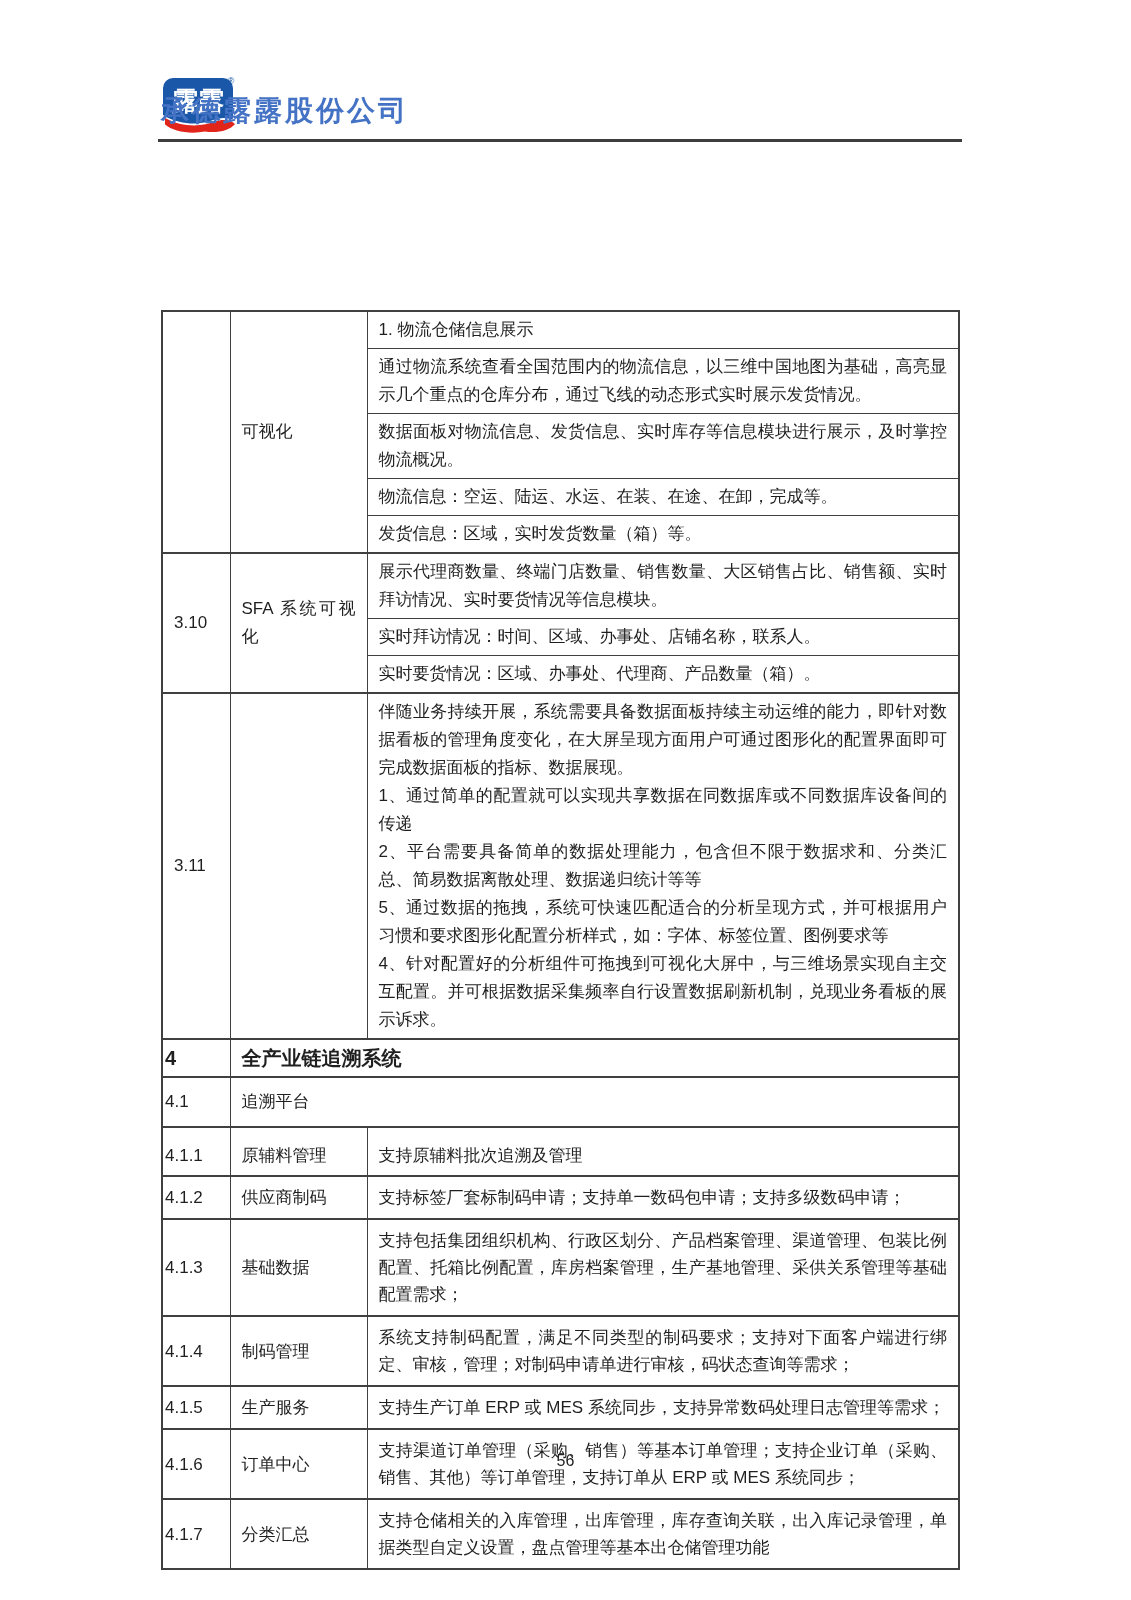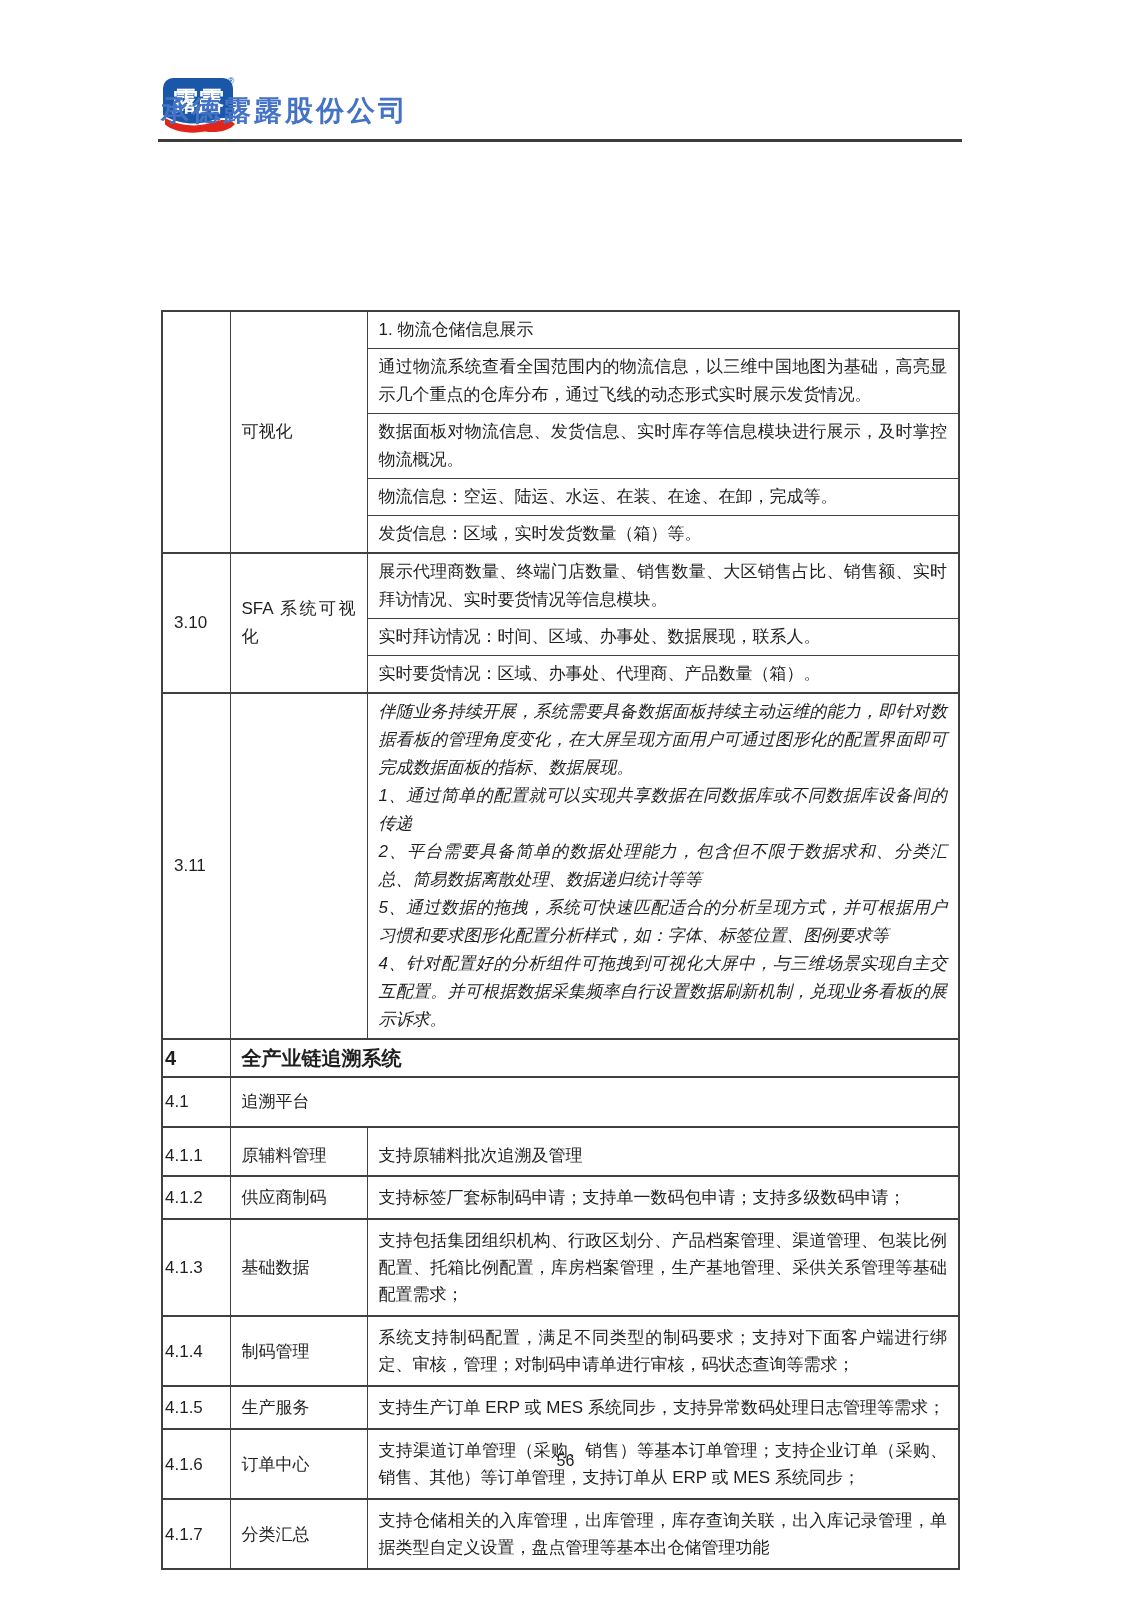--- a/index.html
+++ b/index.html
@@ -43,21 +43,21 @@
   table.req { border: 2px solid #404040; }
   tr.grp td { border-top-width: 2px; margin-left: 45px; }
 
   .col-no   { width: 68px; }
   .col-name { width: 137px; }
 
   td.cell-no { padding: 4px 2px; }
   td.cell-name { text-align: justify; }
   td.v-top { vertical-align: top; padding-top: 7px; }
   td.cell-desc { text-align: justify; }
-  td.cell-desc .para { text-align: justify; font-style: italic; }
+  td.cell-desc .para { text-align: justify; }
 
   tr.sec-main td { font-size: 20px; font-weight: bold; line-height: 30px; padding: 3px 11px; }
   tr.sec-main td.cell-no { padding: 3px 2px; }
   tr.sec-sub td { font-size: 17px; font-weight: normal; line-height: 28px; padding: 10px 11px; }
   tr.sec-sub td.cell-no { padding: 10px 2px; }
 
   tr.item td { line-height: 27px; padding: 7px 11px; }
   tr.item td.cell-no { padding: 7px 2px; }
   tr.item.pad-lg td { padding-top: 14px; padding-bottom: 6px; }
 
@@ -110,21 +110,21 @@
         <tr>
           <td class="cell-desc">发货信息：区域，实时发货数量（箱）等。</td>
         </tr>
 
         <tr class="grp">
           <td class="cell-no" rowspan="3">3.10</td>
           <td class="cell-name" rowspan="3">SFA 系统可视化</td>
           <td class="cell-desc">展示代理商数量、终端门店数量、销售数量、大区销售占比、销售额、实时拜访情况、实时要货情况等信息模块。</td>
         </tr>
         <tr>
-          <td class="cell-desc">实时拜访情况：时间、区域、办事处、数据展现，联系人。</td>
+          <td class="cell-desc">实时拜访情况：时间、区域、办事处、店铺名称，联系人。</td>
         </tr>
         <tr>
           <td class="cell-desc">实时要货情况：区域、办事处、代理商、产品数量（箱）。</td>
         </tr>
 
         <tr class="grp">
           <td class="cell-no">3.11</td>
           <td class="cell-name"></td>
           <td class="cell-desc">
             <div class="para">伴随业务持续开展，系统需要具备数据面板持续主动运维的能力，即针对数据看板的管理角度变化，在大屏呈现方面用户可通过图形化的配置界面即可完成数据面板的指标、数据展现。</div>

